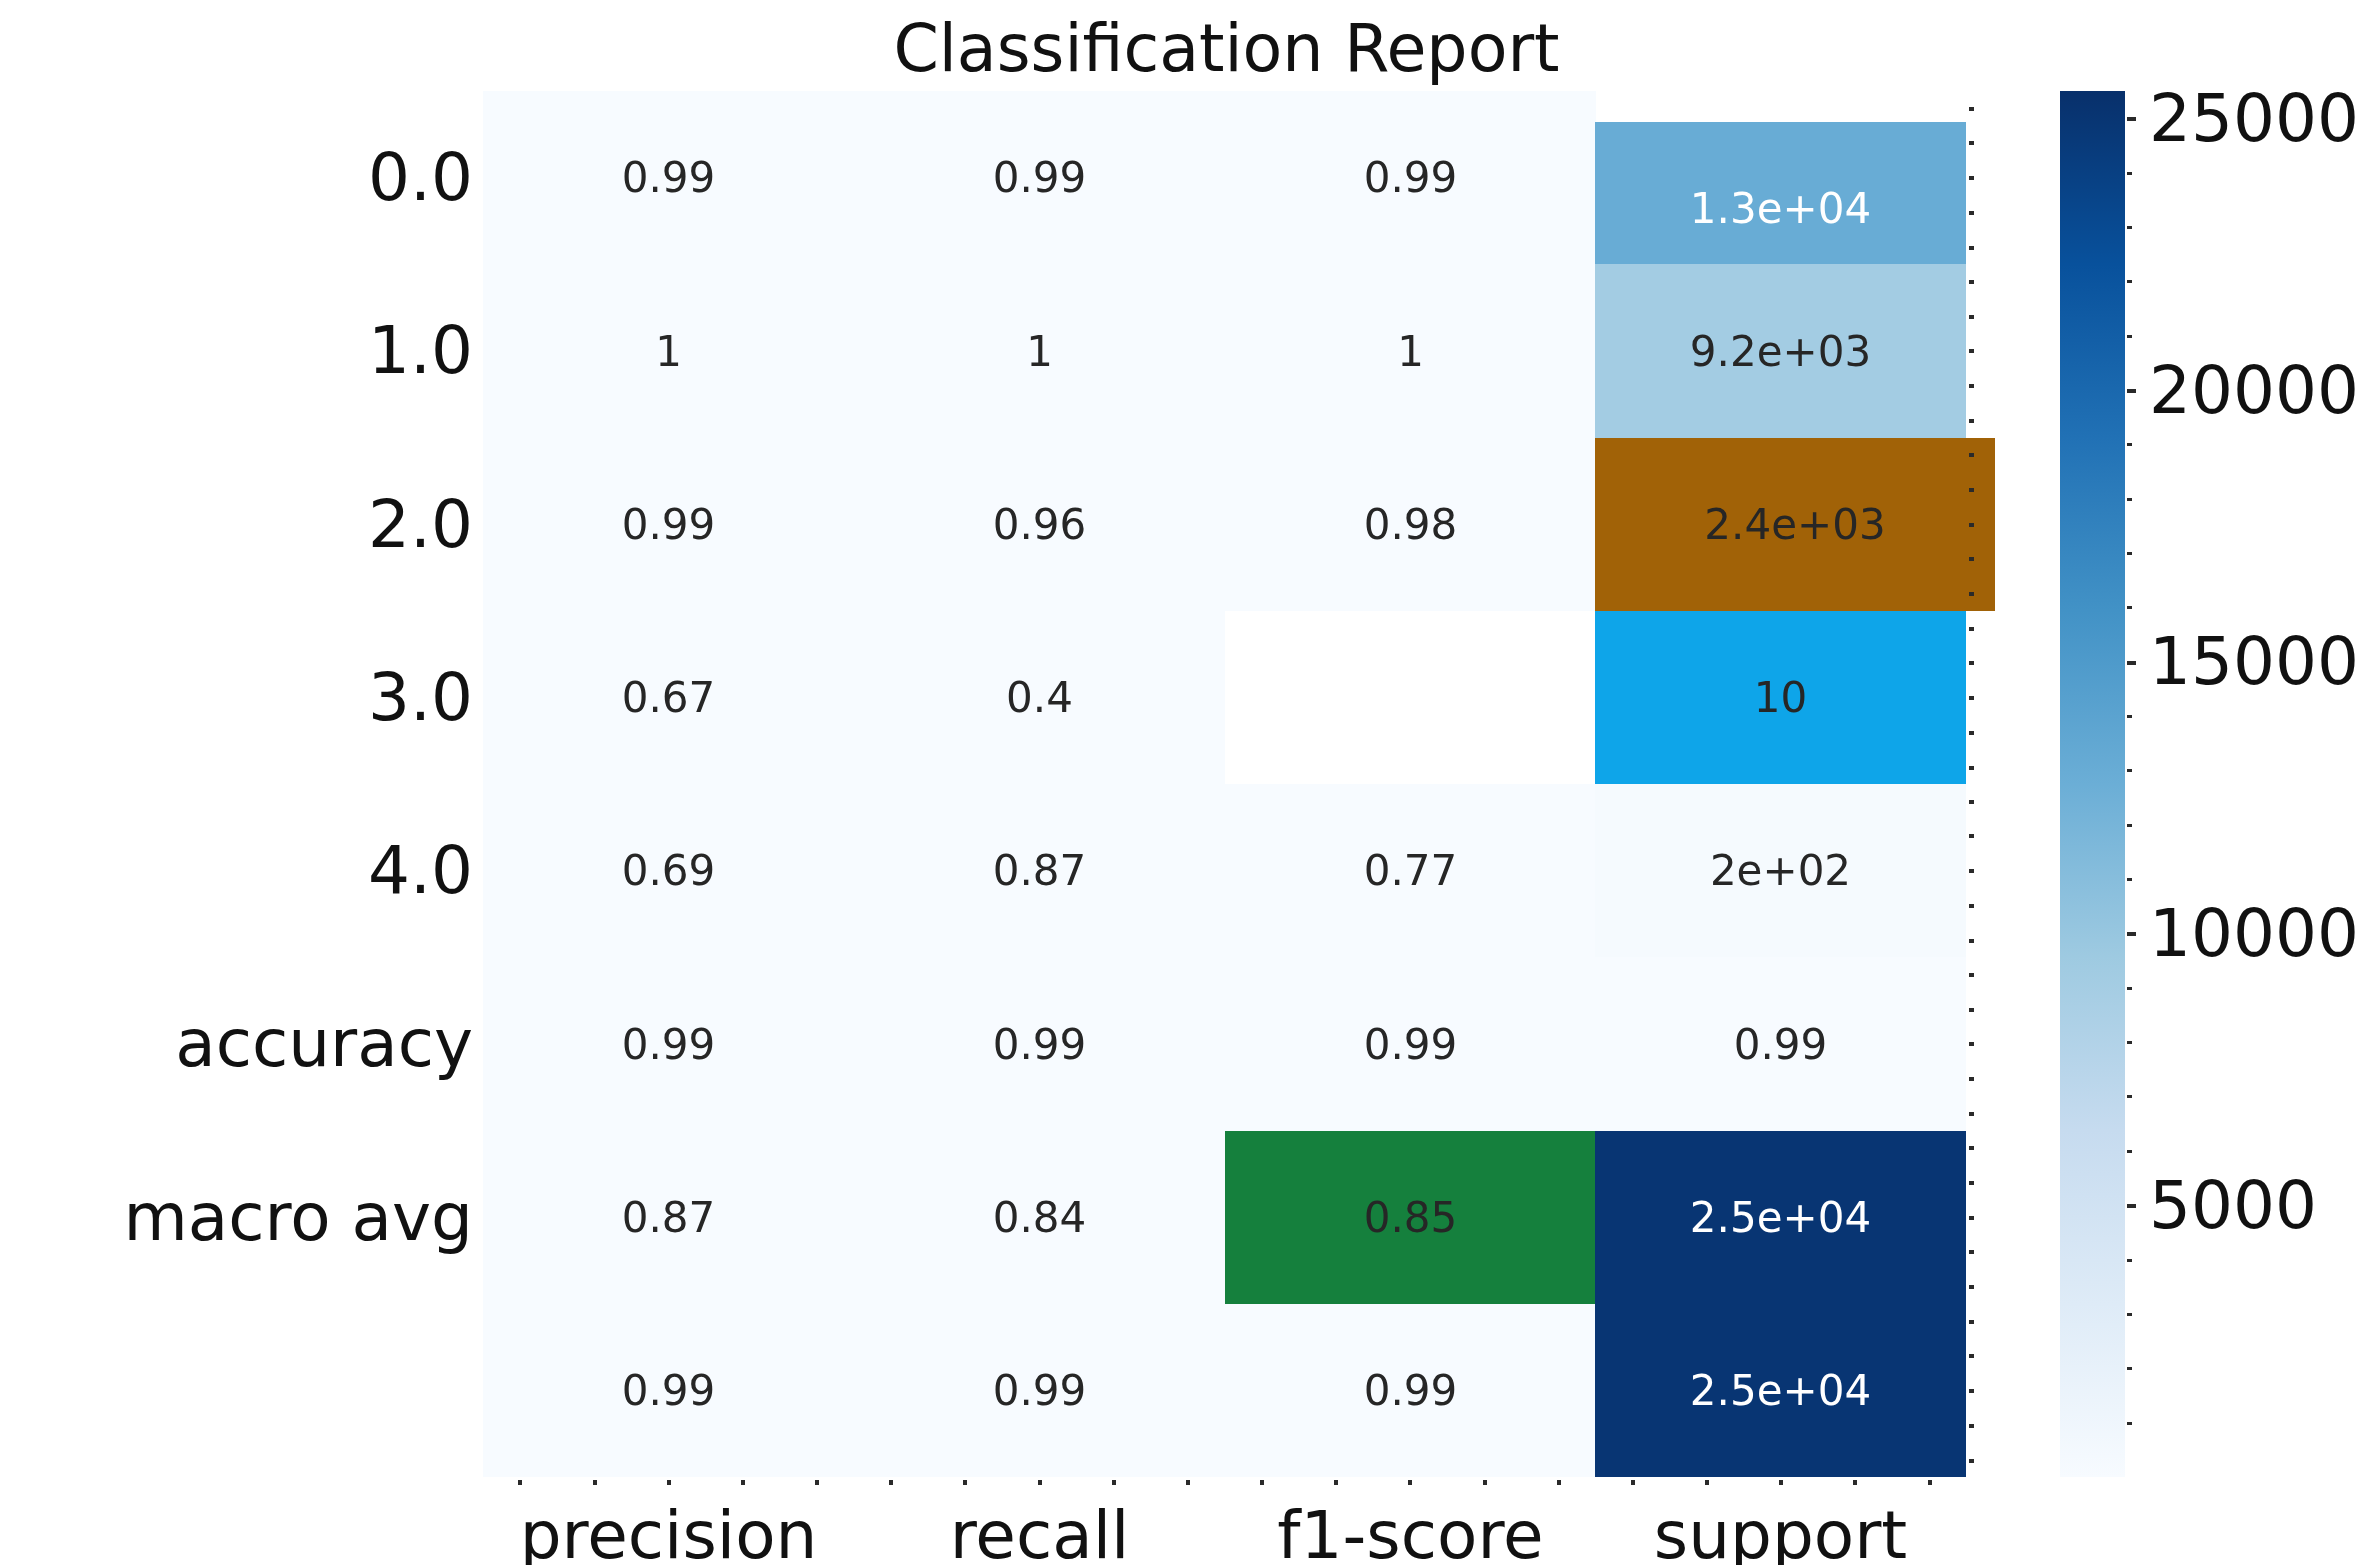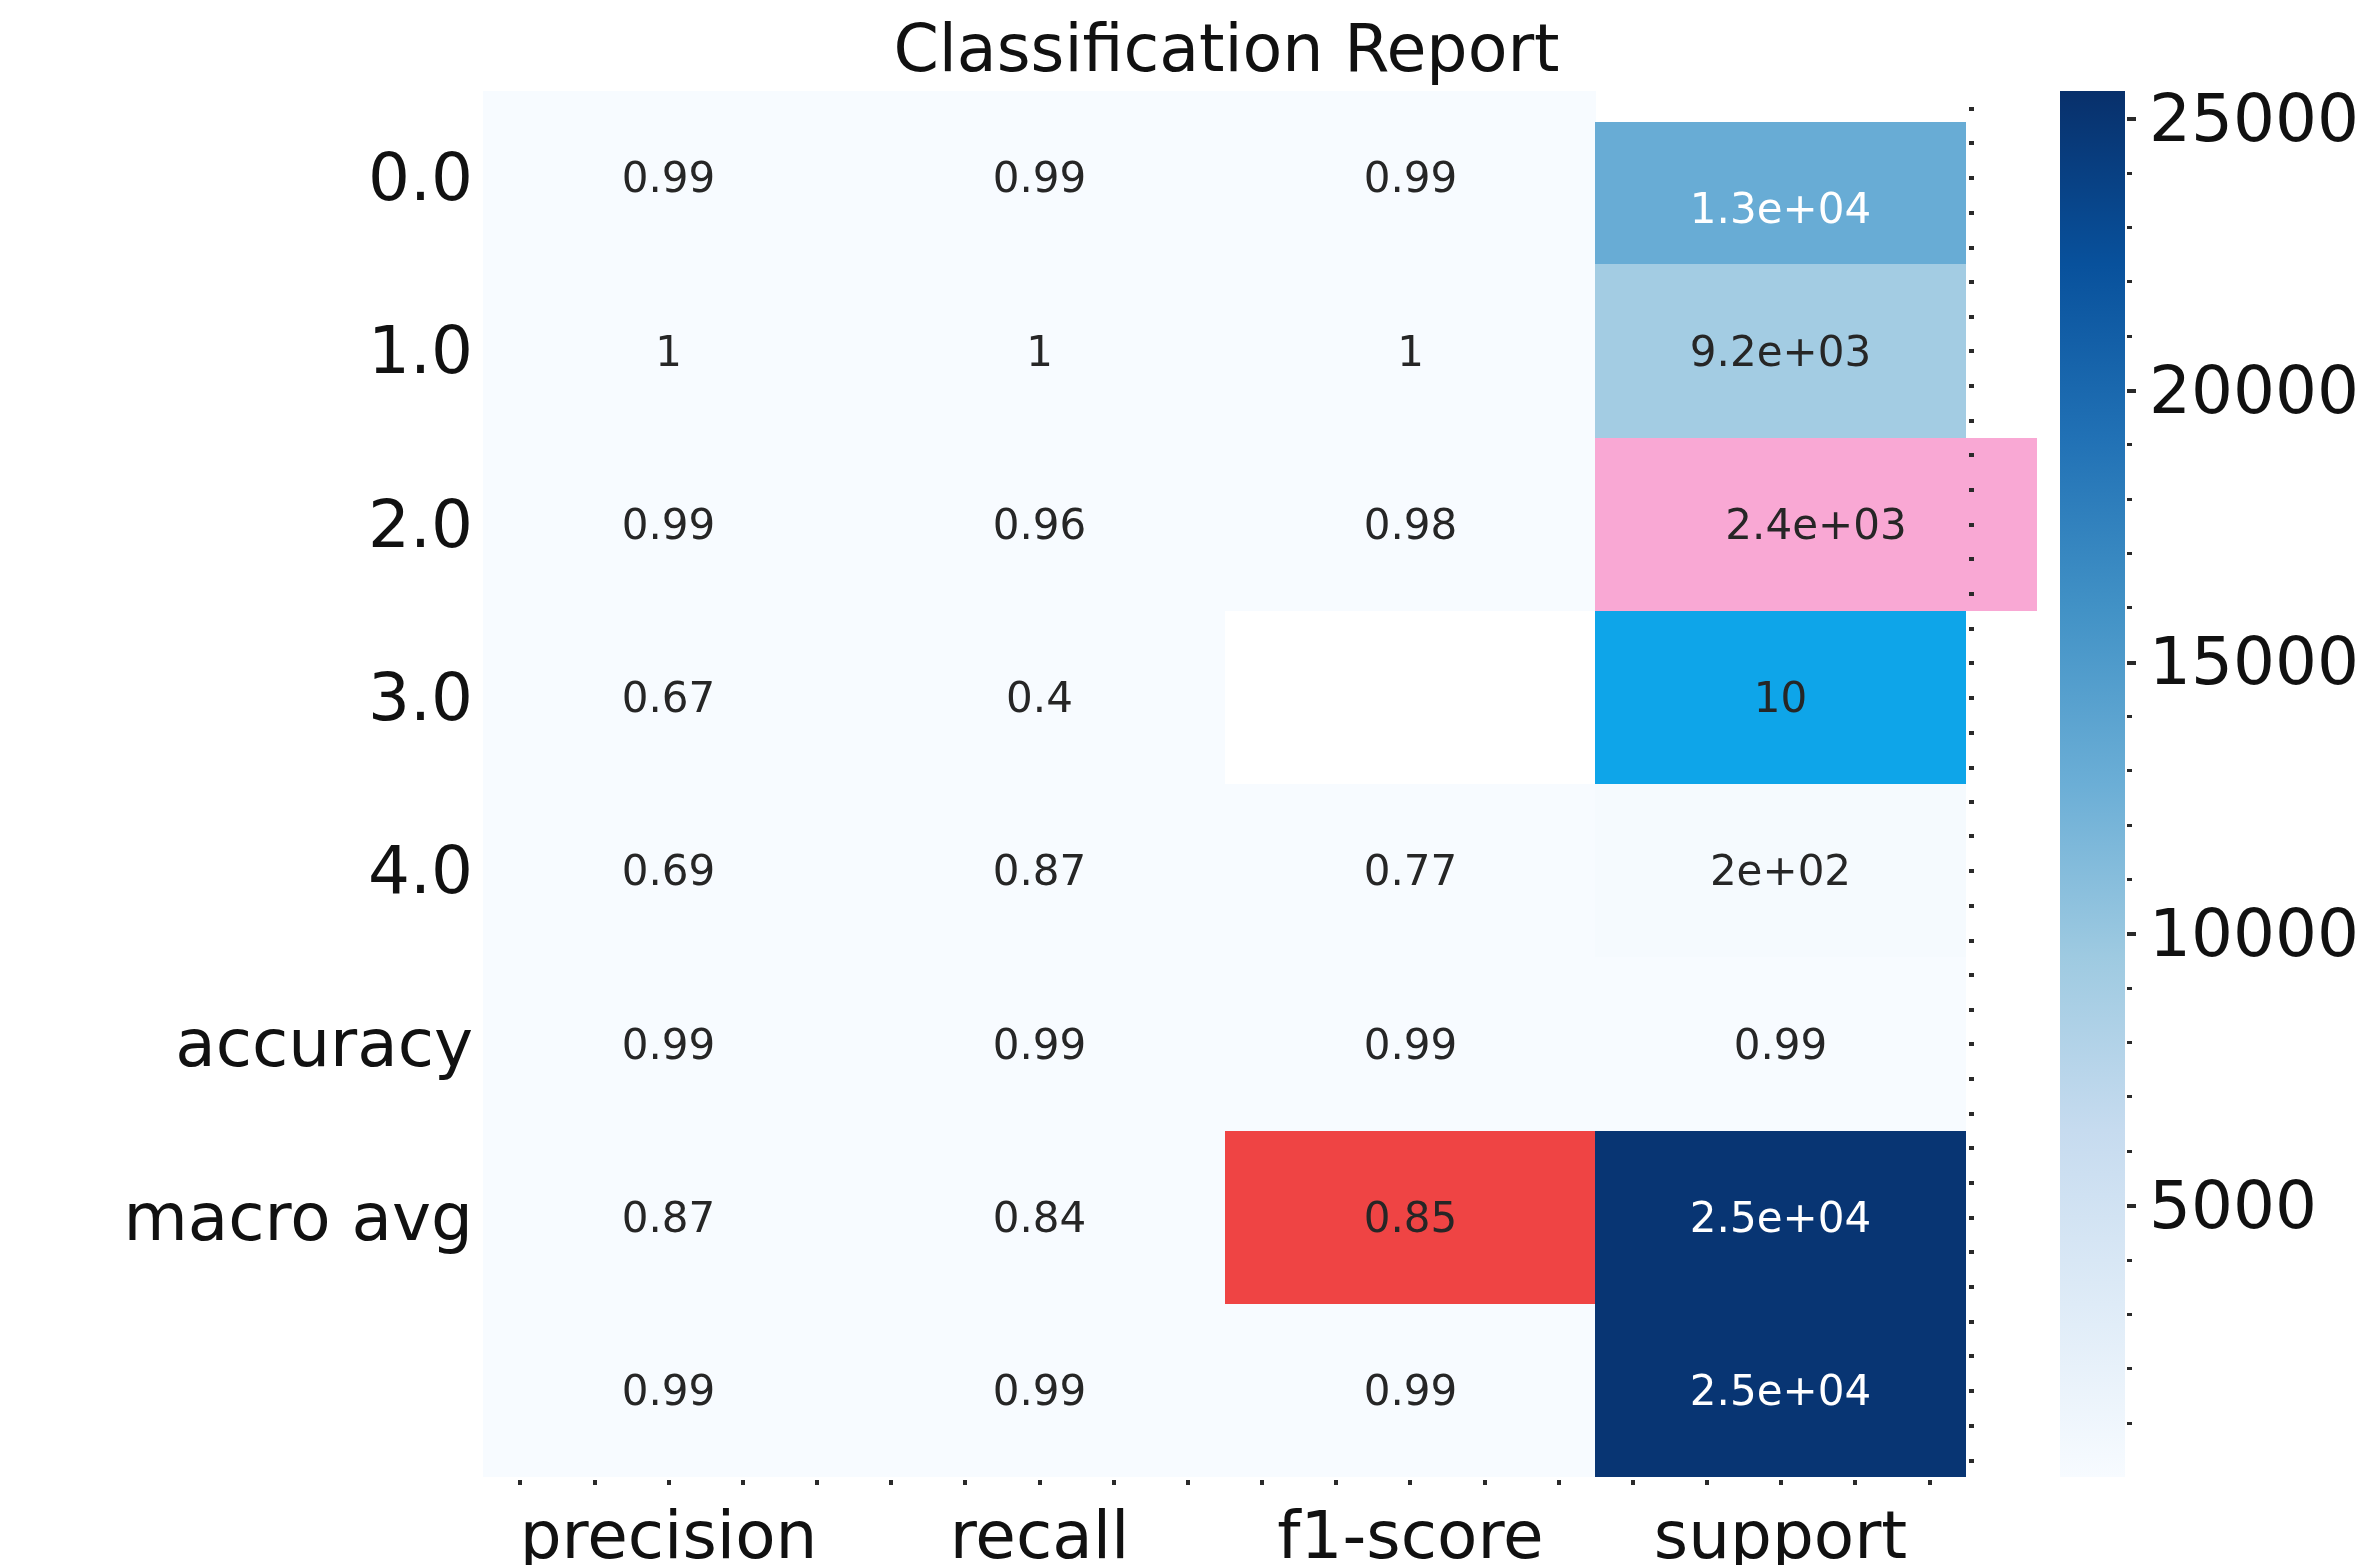--- a/index.html
+++ b/index.html
@@ -88,21 +88,21 @@
       </div>
       <div class="cell" style="left: 0px; top: 347px; width: 371px; height: 173px; background: rgb(247, 251, 255);">
         <span style="color: rgb(38, 38, 38);">0.99</span>
       </div>
       <div class="cell" style="left: 371px; top: 347px; width: 371px; height: 173px; background: rgb(247, 251, 255);">
         <span style="color: rgb(38, 38, 38);">0.96</span>
       </div>
       <div class="cell" style="left: 742px; top: 347px; width: 371px; height: 173px; background: rgb(247, 251, 255);">
         <span style="color: rgb(38, 38, 38);">0.98</span>
       </div>
-      <div class="cell" style="left: 1112px; top: 347px; width: 442px; height: 173px; background: #f9a8d4;">
+      <div class="cell" style="left: 1112px; top: 347px; width: 400px; height: 173px; background: #a16207;">
         <span style="color: rgb(38, 38, 38);">2.4e+03</span>
       </div>
       <div class="cell" style="left: 0px; top: 520px; width: 371px; height: 173px; background: rgb(247, 251, 255);">
         <span style="color: rgb(38, 38, 38);">0.67</span>
       </div>
       <div class="cell" style="left: 371px; top: 520px; width: 371px; height: 173px; background: rgb(247, 251, 255);">
         <span style="color: rgb(38, 38, 38);">0.4</span>
       </div>
       <div class="cell" style="left: 1112px; top: 520px; width: 371px; height: 173px; background: #0ea5e9; align-items: center;">
         <span style="color: rgb(38, 38, 38);">10</span>
@@ -130,21 +130,21 @@
       </div>
       <div class="cell" style="left: 1112px; top: 866px; width: 371px; height: 174px; background: rgb(247, 251, 255);">
         <span style="color: rgb(38, 38, 38);">0.99</span>
       </div>
       <div class="cell" style="left: 0px; top: 1040px; width: 371px; height: 173px; background: rgb(247, 251, 255);">
         <span style="color: rgb(38, 38, 38);">0.87</span>
       </div>
       <div class="cell" style="left: 371px; top: 1040px; width: 371px; height: 173px; background: rgb(247, 251, 255);">
         <span style="color: rgb(38, 38, 38);">0.84</span>
       </div>
-      <div class="cell" style="left: 742px; top: 1040px; width: 371px; height: 173px; background: #ef4444;">
+      <div class="cell" style="left: 742px; top: 1040px; width: 371px; height: 173px; background: #15803d;">
         <span style="color: rgb(38, 38, 38);">0.85</span>
       </div>
       <div class="cell" style="left: 1112px; top: 1040px; width: 371px; height: 173px; background: rgb(8, 53, 115);">
         <span style="color: rgb(255, 255, 255);">2.5e+04</span>
       </div>
       <div class="cell" style="left: 0px; top: 1213px; width: 371px; height: 173px; background: rgb(247, 251, 255);">
         <span style="color: rgb(38, 38, 38);">0.99</span>
       </div>
       <div class="cell" style="left: 371px; top: 1213px; width: 371px; height: 173px; background: rgb(247, 251, 255);">
         <span style="color: rgb(38, 38, 38);">0.99</span>

